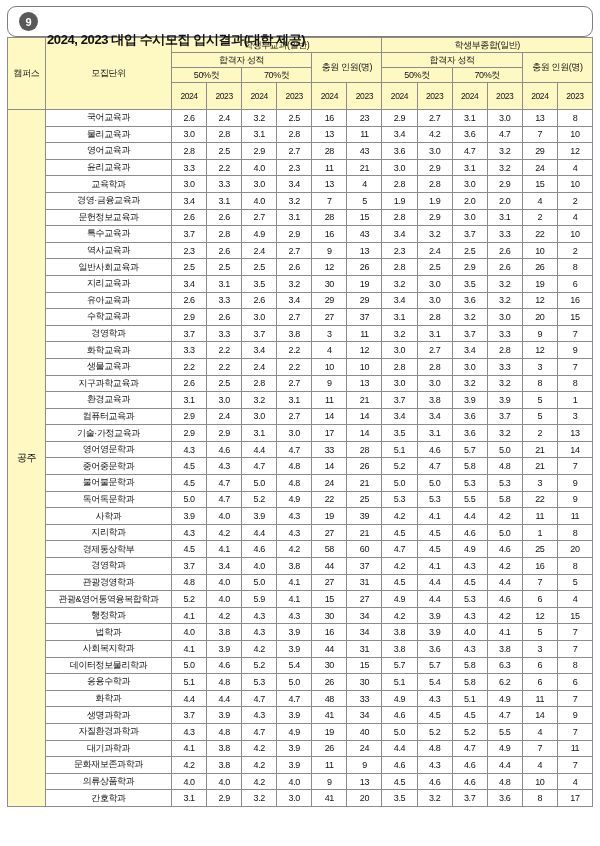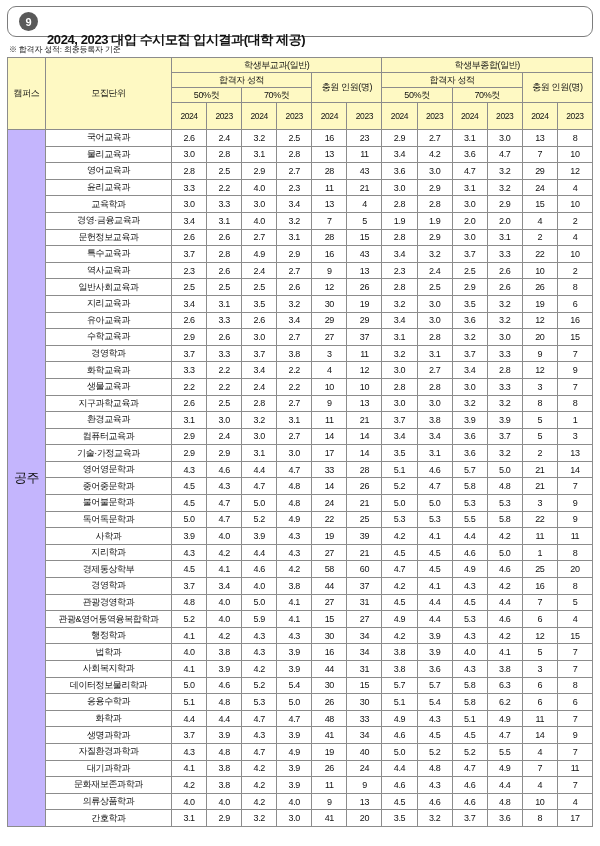--- a/index.html
+++ b/index.html
@@ -20,34 +20,33 @@
 
   table { width:586px; border-collapse:collapse; table-layout:fixed; }
   th, td {
     border:1px solid #8c8c8c; font-size:9px; text-align:center;
     padding:0; color:#111; letter-spacing:-0.4px; overflow:hidden; white-space:nowrap;
   }
   table { border:1px solid #5a5a5a; }
   thead th { background:#fef9c3; font-weight:normal; height:15px; }
   thead tr.years th { height:27px; font-size:8.5px; }
   tbody td { height:16.6px; background:#fff; }
-  td.campus-cell { background:#c4b5fd; font-size:13px; }
+  td.campus-cell { background:#fef9c3; font-size:10px; }
   td.unit-cell { font-size:9px; }
 </style>
 </head>
 <body>
 
 <div class="page">
 
   <div class="title-box">
     <div class="num-circle">9</div>
     <div class="title">2024, 2023 대입 수시모집 입시결과(대학 제공)</div>
   </div>
 
-  <div class="note">※ 합격자 성적: 최종등록자 기준</div>
 
   <table>
     <colgroup>
       <col style="width:38px">
       <col style="width:126px">
       <col span="12">
     </colgroup>
     <thead>
       <tr>
         <th rowspan="4">캠퍼스</th>

